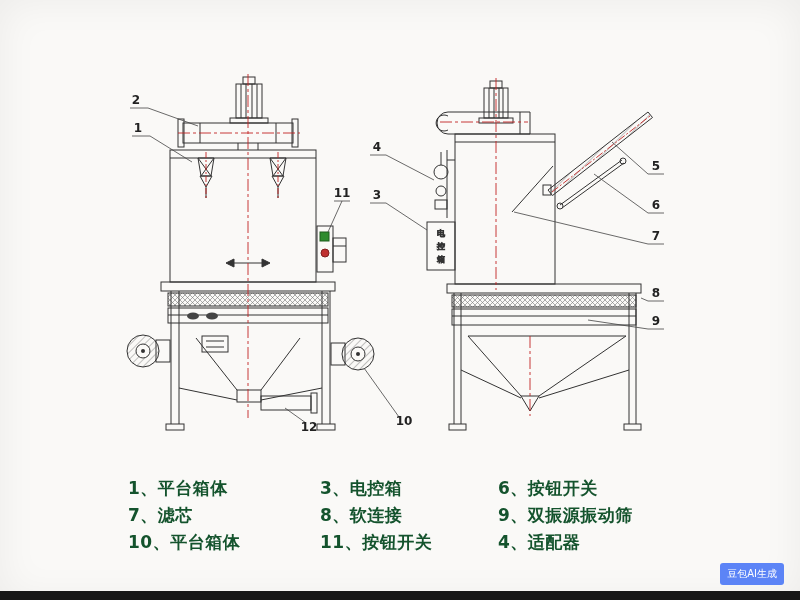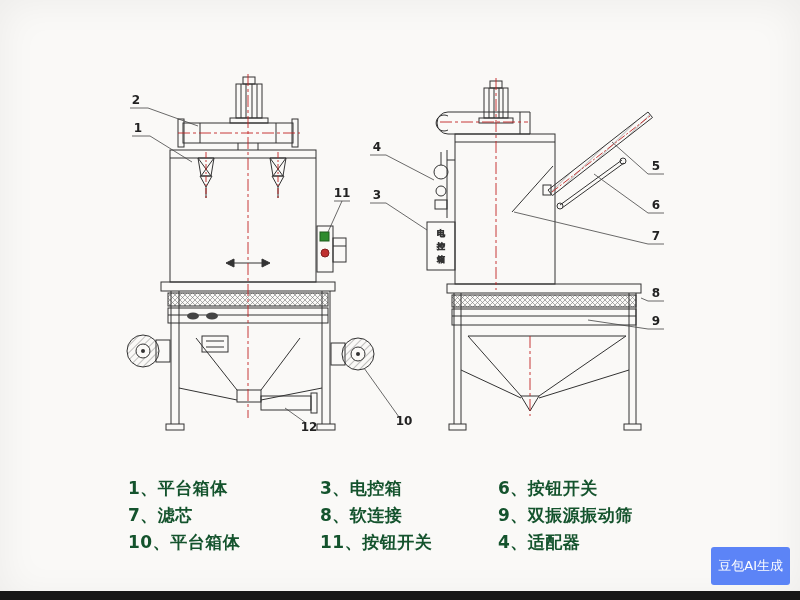--- a/index.html
+++ b/index.html
@@ -7,22 +7,22 @@
   .page{position:relative;width:800px;height:600px;background:#faf9f7;overflow:hidden;
         box-shadow:inset 0 0 40px rgba(0,0,0,0.06);}
   svg text{font-family:"DejaVu Sans","Liberation Sans",sans-serif;}
   .callout-num{font-size:12px;font-weight:bold;fill:#222;}
   .cn-small{font-size:8px;fill:#333;}
   .legend{position:absolute;left:0;top:478px;width:800px;}
   .legend-grid{display:grid;grid-template-columns:192px 178px 260px;
                margin-left:128px;row-gap:7px;}
   .legend-item{font-size:17px;font-weight:600;color:#14532d;white-space:nowrap;
                letter-spacing:0.5px;line-height:20px;}
-  .watermark{position:absolute;right:10px;bottom:15px;background:#4f7bf7;color:#fff;
-             font-size:13px;padding:10px 7px;border-radius:3px;opacity:0.92;}
+  .watermark{position:absolute;right:16px;bottom:15px;background:#4f7bf7;color:#fff;
+             font-size:10px;padding:4px 7px;border-radius:3px;opacity:0.92;}
   .bottom-bar{position:absolute;left:0;bottom:0;width:800px;height:9px;background:#171717;}
 </style>
 </head>
 <body>
 
 <div class="page">
 
   <svg width="800" height="470" viewBox="0 0 800 470">
     <defs>
       <pattern id="hatch" width="5" height="5" patternUnits="userSpaceOnUse" patternTransform="rotate(45)">

